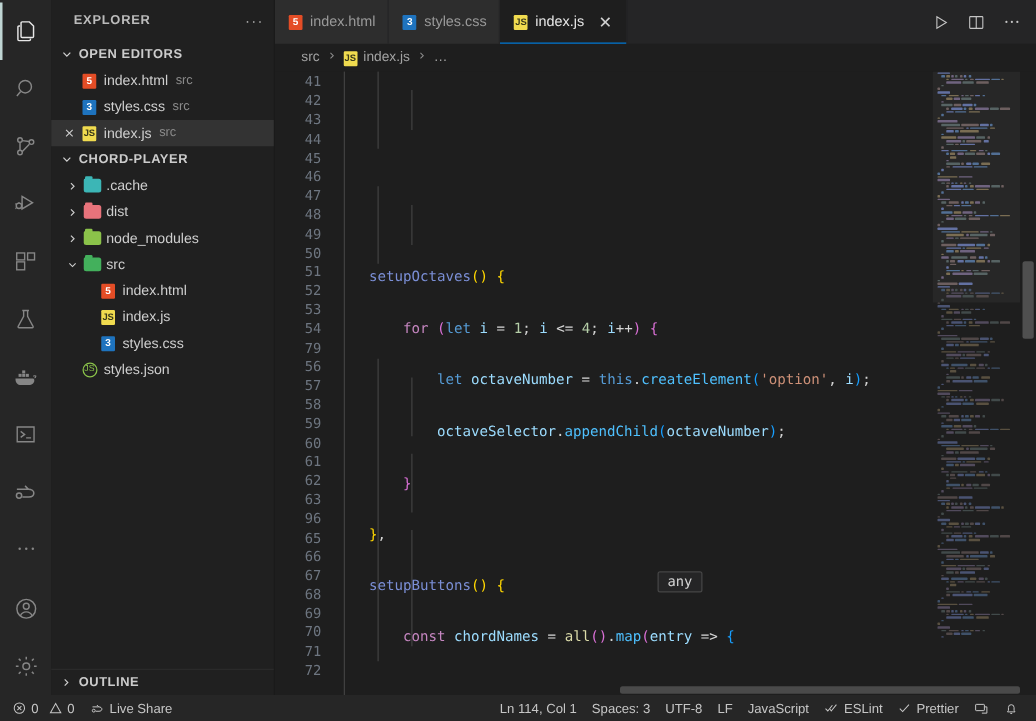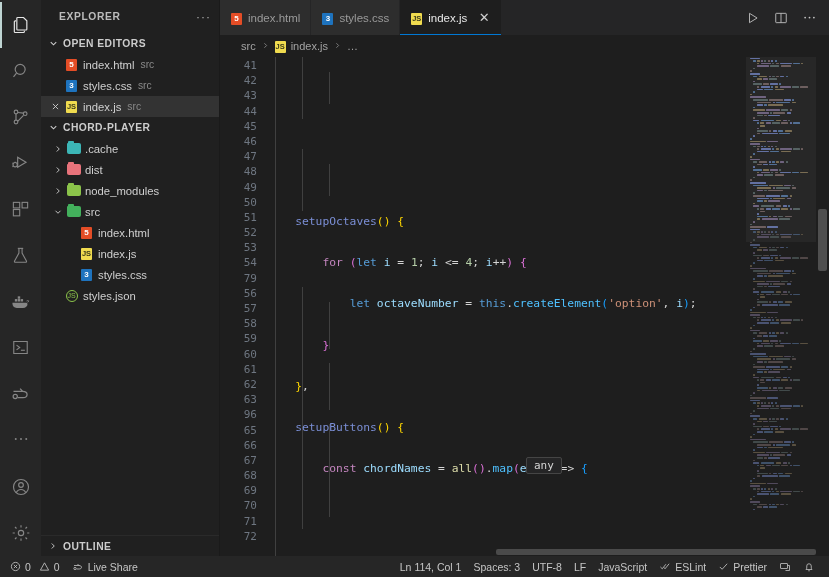--- a/index.html
+++ b/index.html
@@ -613,20 +613,21 @@
           <div class="indent-guide" style="left:34px; top:230px; height:242px;"></div>
           <div class="indent-guide" style="left:61px; top:15px; height:32px;"></div>
           <div class="indent-guide" style="left:61px; top:107px; height:32px;"></div>
           <div class="indent-guide" style="left:61px; top:245px; height:47px;"></div>
           <div class="indent-guide" style="left:61px; top:306px; height:47px;"></div>
           <div class="indent-guide" style="left:61px; top:367px; height:93px;"></div>
 
           <div class="cl"><span class="t-meth-def">    setupOctaves</span><span class="t-br1">()</span> <span class="t-br1">{</span></div>
           <div class="cl">        <span class="t-kw">for</span> <span class="t-br2">(</span><span class="t-kw2">let</span> <span class="t-var">i</span> <span class="t-op">=</span> <span class="t-num">1</span><span class="t-pln">;</span> <span class="t-var">i</span> <span class="t-op">&lt;=</span> <span class="t-num">4</span><span class="t-pln">;</span> <span class="t-var">i</span><span class="t-op">++</span><span class="t-br2">)</span> <span class="t-br2">{</span></div>
           <div class="cl">            <span class="t-kw2">let</span> <span class="t-var">octaveNumber</span> <span class="t-op">=</span> <span class="t-this">this</span><span class="t-pln">.</span><span class="t-mth">createElement</span><span class="t-br3">(</span><span class="t-str">'option'</span><span class="t-pln">,</span> <span class="t-var">i</span><span class="t-br3">)</span><span class="t-pln">;</span></div>
+          <div class="cl">            <span class="t-var">octaveSelector</span><span class="t-pln">.</span><span class="t-mth">appendChild</span><span class="t-br3">(</span><span class="t-var">octaveNumber</span><span class="t-br3">)</span><span class="t-pln">;</span></div>
           <div class="cl">        <span class="t-br2">}</span></div>
           <div class="cl">    <span class="t-br1">}</span><span class="t-pln">,</span></div>
           <div class="cl"><span class="t-meth-def">    setupButtons</span><span class="t-br1">()</span> <span class="t-br1">{</span></div>
           <div class="cl">        <span class="t-kw">const</span> <span class="t-var">chordNames</span> <span class="t-op">=</span> <span class="t-fn">all</span><span class="t-br2">()</span><span class="t-pln">.</span><span class="t-mth">map</span><span class="t-br2">(</span><span class="t-var">entry</span> <span class="t-op">=&gt;</span> <span class="t-br3">{</span></div>
           
           
           
           
           
           

